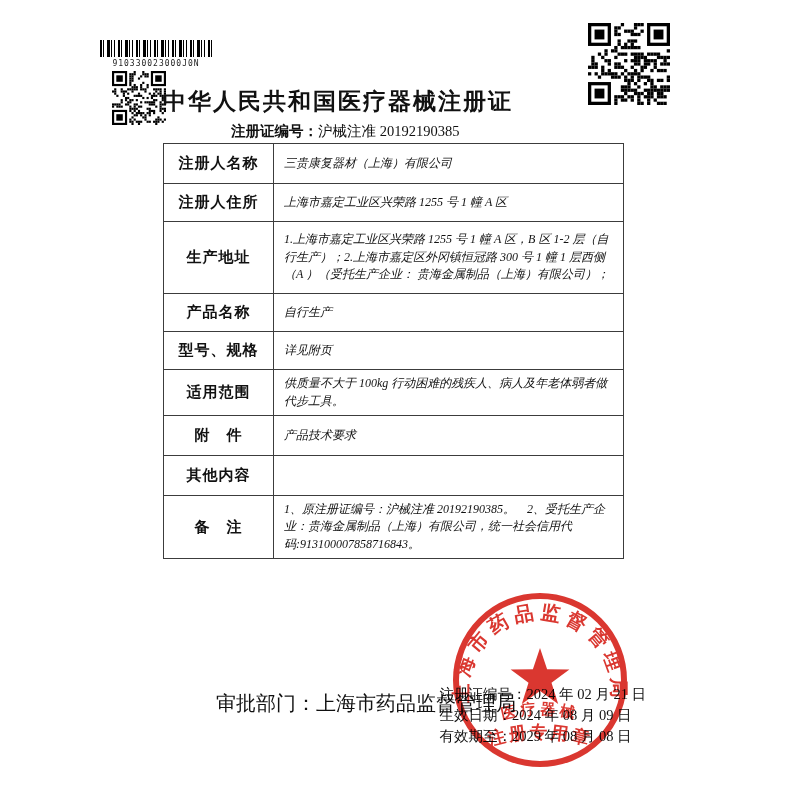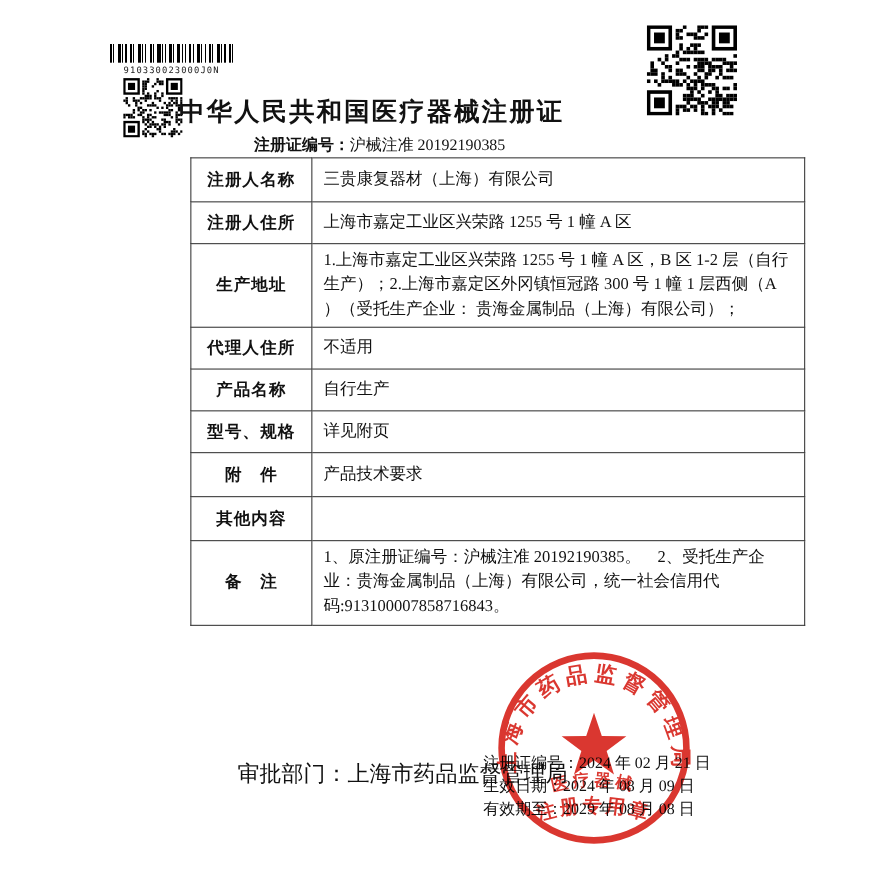--- a/index.html
+++ b/index.html
@@ -28,29 +28,29 @@
   .repo-caption .l2 { font-size:9px; color:#333; font-family:"Liberation Sans", sans-serif; }
   
   .doc-title {
     position:absolute; left:163px; top:86px; width:483px;
     text-align:left; font-size:23px; font-weight:bold; letter-spacing:2px;
   }
   .cert-no { position:absolute; left:195px; top:122px; font-size:14.5px;margin-left:36px; }
   .cert-no b { font-weight:bold; }
   
   table.cert {
-    position:absolute; left:173px; top:143px; width:559px;
+    position:absolute; left:163px; top:143px; width:461px;
     border-collapse:collapse; table-layout:fixed;
   }
   table.cert td { border:1px solid #3c3c3c; vertical-align:middle; }
   td.lbl {
     width:110px; text-align:center; font-weight:bold; font-size:15px;
     padding:4px 6px; letter-spacing:1px;
   }
-  td.val { font-size:15px; padding:5px 10px; line-height:1.45; text-align:left; }
+  td.val { font-size:12px; padding:5px 10px; line-height:1.45; text-align:left;font-style:italic; }
   tr.r1 td{height:40px} tr.r2 td{height:38px} tr.r3 td{height:72px}
   tr.r4 td{height:38px} tr.r5 td{height:38px} tr.r6 td{height:38px}
   tr.r7 td{height:38px} tr.r8 td{height:40px} tr.r9 td{height:46px}
   tr.r10 td{height:40px} tr.r11 td{height:40px} tr.r12 td{height:58px}
   
   .approval { position:absolute; left:176px; top:690px; font-size:20px;margin-left:40px; }
   .dates { position:absolute; right:154px; top:684px; font-size:14.5px; line-height:21px; text-align:left; }
   
   .stamp {
     position:absolute; left:450px; top:590px; width:180px; height:180px;
@@ -479,31 +479,31 @@
           <td class="val">三贵康复器材（上海）有限公司</td>
         </tr>
         <tr class="r2">
           <td class="lbl">注册人住所</td>
           <td class="val">上海市嘉定工业区兴荣路 1255 号 1 幢 A 区</td>
         </tr>
         <tr class="r3">
           <td class="lbl">生产地址</td>
           <td class="val">1.上海市嘉定工业区兴荣路 1255 号 1 幢 A 区，B 区 1-2 层（自行生产）；2.上海市嘉定区外冈镇恒冠路 300 号 1 幢 1 层西侧（A ）（受托生产企业： 贵海金属制品（上海）有限公司）；</td>
         </tr>
-        <tr class="r5">
-          <td class="lbl">代理人住所</td>
-          <td class="val">不适用</td>
-        </tr>
         <tr class="r6">
           <td class="lbl">产品名称</td>
           <td class="val">自行生产</td>
         </tr>
         <tr class="r7">
           <td class="lbl">型号、规格</td>
           <td class="val">详见附页</td>
+        </tr>
+        <tr class="r9">
+          <td class="lbl">适用范围</td>
+          <td class="val">供质量不大于 100kg 行动困难的残疾人、病人及年老体弱者做代步工具。</td>
         </tr>
         <tr class="r10">
           <td class="lbl">附　件</td>
           <td class="val">产品技术要求</td>
         </tr>
         <tr class="r11">
           <td class="lbl">其他内容</td>
           <td class="val"></td>
         </tr>
         <tr class="r12">

